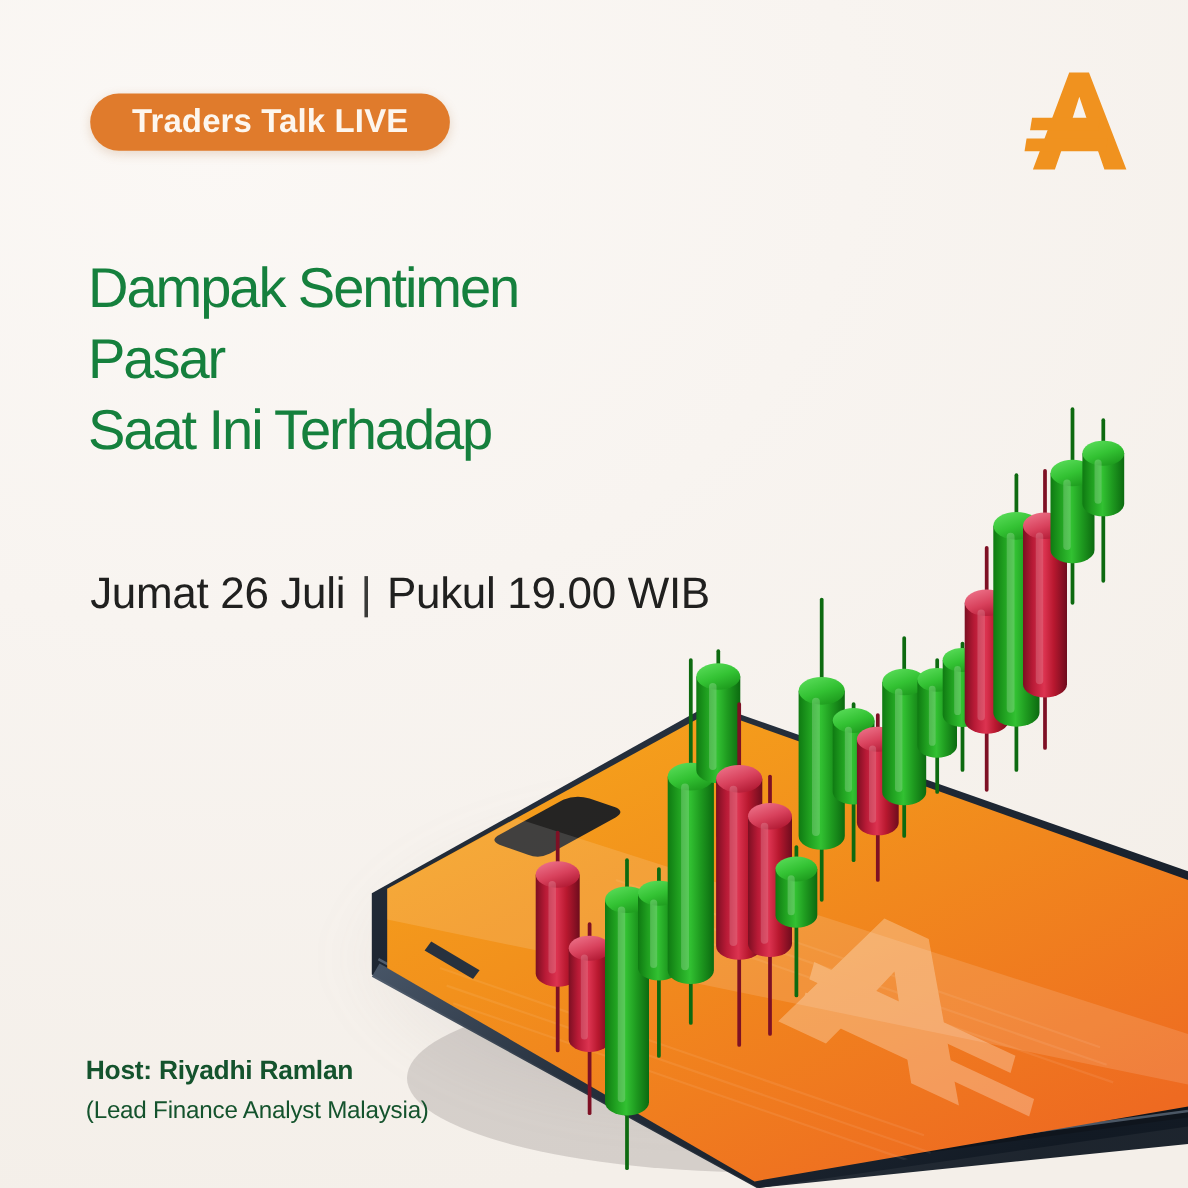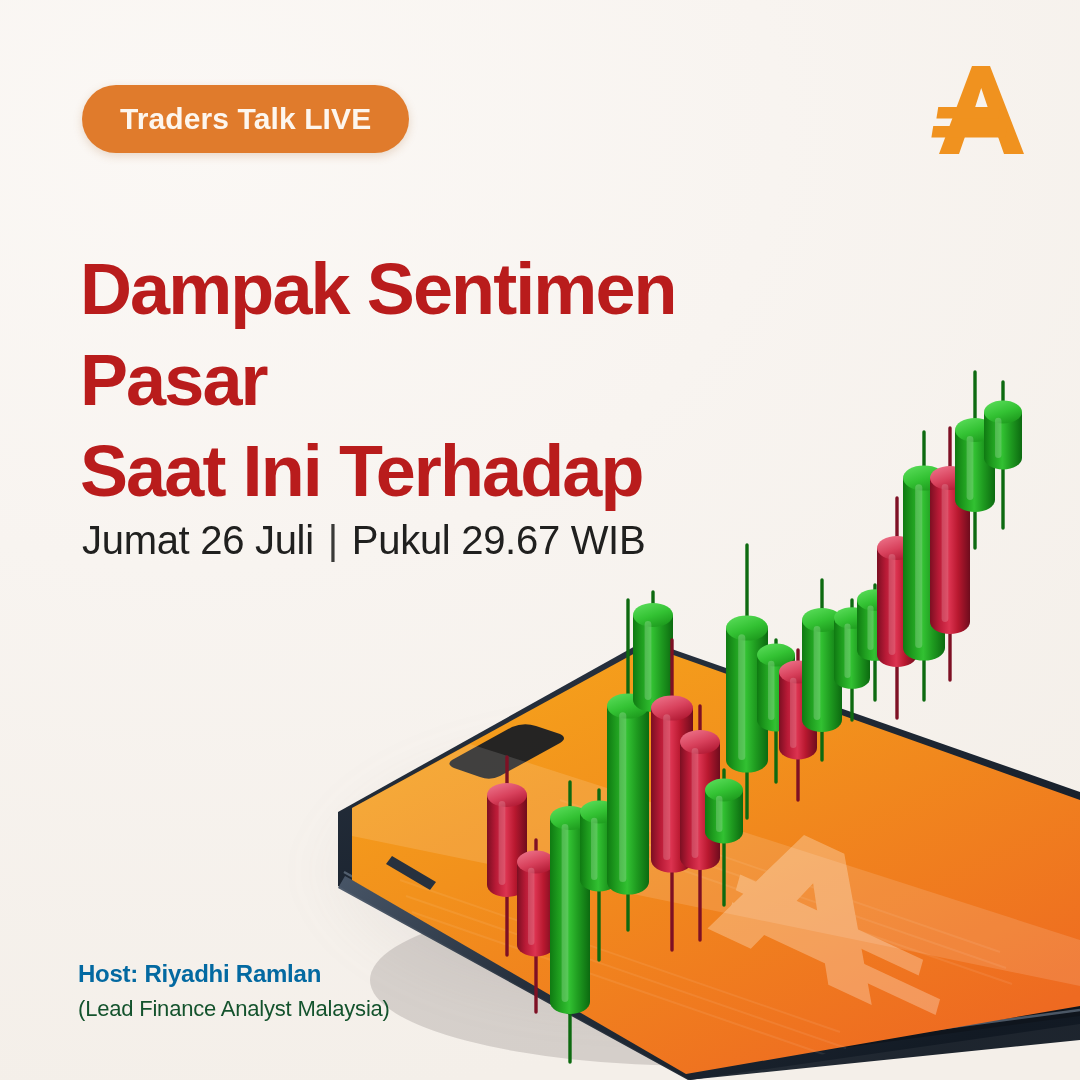--- a/index.html
+++ b/index.html
@@ -31,21 +31,21 @@
     height: 380px;
     background: radial-gradient(60% 55% at 45% 45%, rgba(120,110,105,.20) 0%, rgba(140,130,125,.08) 55%, rgba(0,0,0,0) 75%);
     filter: blur(18px);
   }
 
   
   .badge {
     position: absolute;
     left: 82px;
     top: 85px;
-    height: 68px;
+    height: 52px;
     padding: 0 38px;
     display: flex;
     align-items: center;
     border-radius: 34px;
     background: #e07b2c;
     box-shadow: 0 3px 10px rgba(170,100,40,.22);
   }
   .badge-label {
     color: #fdf6ee;
     font-size: 30px;
@@ -62,23 +62,23 @@
     width: 104px;
     height: 104px;
   }
 
   
   .headline {
     position: absolute;
     left: 80px;
     top: 196px;
     width: 720px;
-    color: #b91c1c;
-    font-size: 72px;
-    font-weight: 700;
+    color: #15803d;
+    font-size: 51px;
+    font-weight: 400;
     line-height: 1.265;
     letter-spacing: -1.9px;
   }
   .headline .hl-line { display: block; white-space: nowrap; }
 
   
   .dateline {
     position: absolute;
     left: 82px;
     top: 518px;
@@ -99,21 +99,21 @@
   
   .credits {
     position: absolute;
     left: 78px;
     bottom: 58px;
     width: 520px;
   }
   .credit-block { margin-bottom: 34px; }
   .credit-block:last-child { margin-bottom: 0; }
   .credit-name {
-    color: #0369a1;
+    color: #14532d;
     font-size: 24px;
     font-weight: 700;
     letter-spacing: -.25px;
     line-height: 1.25;
     white-space: nowrap;
   }
   .credit-role {
     margin-top: 6px;
     color: #14532d;
     font-size: 22px;
@@ -407,21 +407,21 @@
 
   <h1 class="headline">
     <span class="hl-line">Dampak Sentimen</span>
     <span class="hl-line">Pasar</span>
     <span class="hl-line">Saat Ini Terhadap</span>
   </h1>
 
   <div class="dateline">
     <span>Jumat 26 Juli</span>
     <span class="sep">|</span>
-    <span>Pukul 29.67 WIB</span>
+    <span>Pukul 19.00 WIB</span>
   </div>
 
   <div class="credits">
     <div class="credit-block">
       <div class="credit-name">Host: Riyadhi Ramlan</div>
       <div class="credit-role">(Lead Finance Analyst Malaysia)</div>
     </div>
   </div>
 
 </div>

